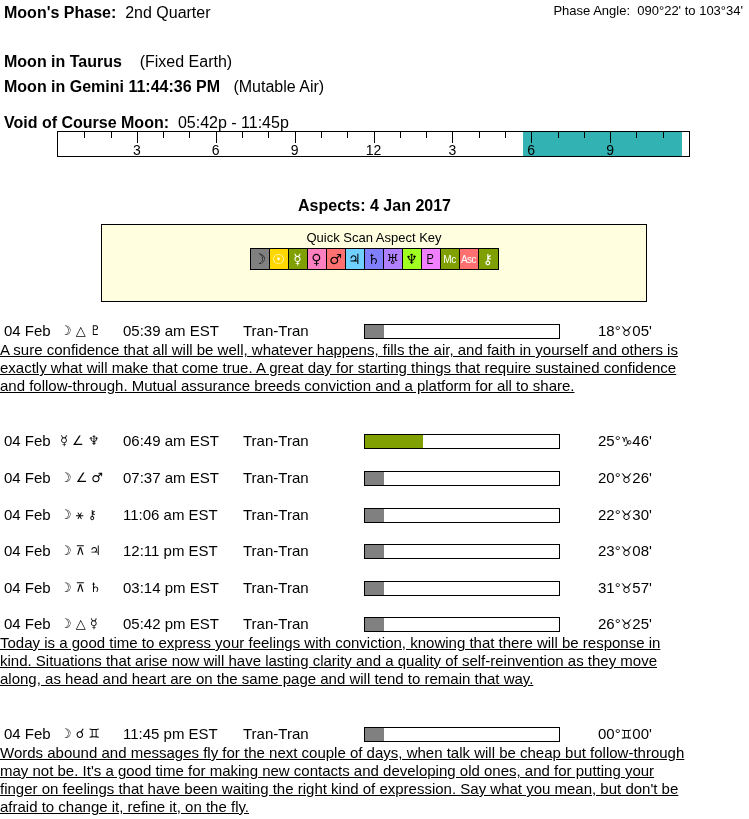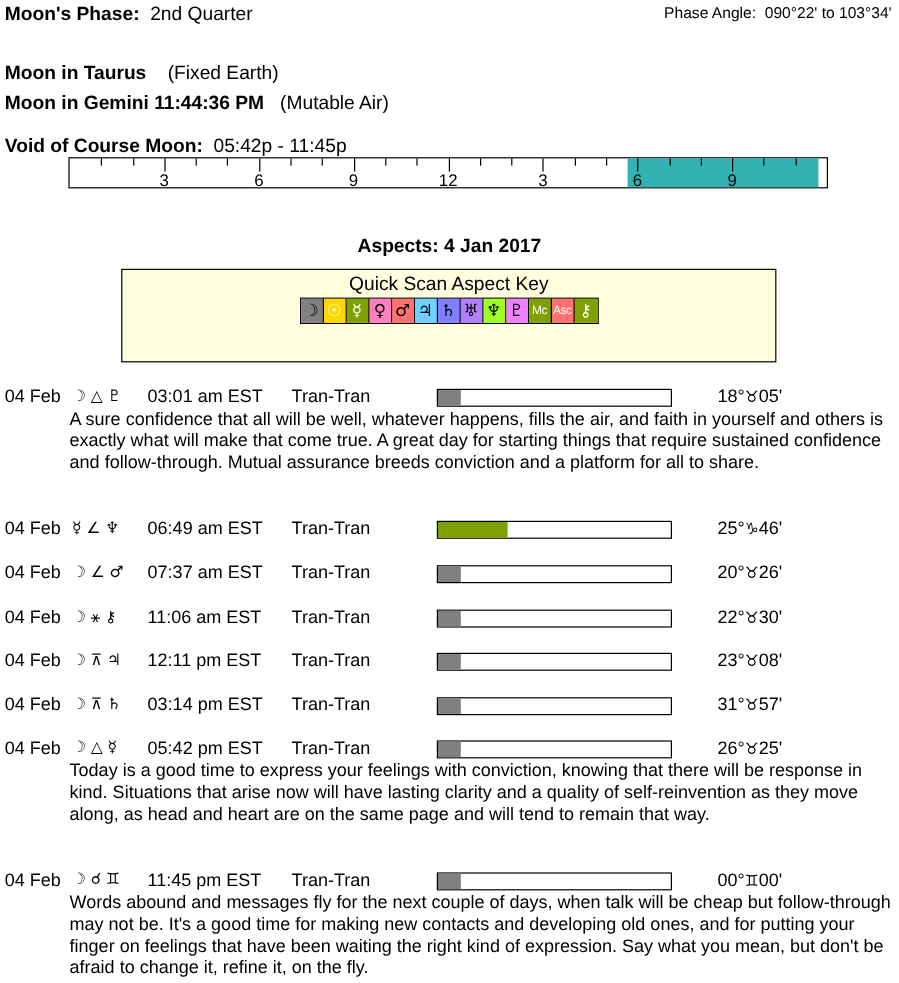--- a/index.html
+++ b/index.html
@@ -16,21 +16,21 @@
     border: 1px solid #000; box-sizing: border-box; background: #fff; }
   .tl-fill { position: absolute; top: 0; bottom: 0; background: #32b2b2; }
   .tl-tick { position: absolute; top: 0; width: 1px; height: 6px; background: #000; }
   .tl-tick.major { height: 11px; }
   .tl-label { position: absolute; top: 10px; font-size: 14px; transform: translateX(-50%); color: #000; }
 
   .aspects-title { position: absolute; left: 0; width: 749px; top: 197px; text-align: center;
     font-weight: bold; font-size: 16px; }
   .key-box { position: absolute; left: 101px; top: 224px; width: 546px; height: 78px;
     background: #ffffe0; border: 1px solid #000; box-sizing: border-box; text-align: center; }
-  .key-title { margin-top: 6px; font-size: 16px; line-height: 14px; }
+  .key-title { margin-top: 6px; font-size: 13px; line-height: 14px; }
   .key-desc { margin-top: 3px; font-size: 12px; line-height: 14px; }
   .key-strip { display: inline-flex; margin-top: 3px; border: 1px solid #000; }
   .key-cell { width: 19px; height: 20px; border-right: 1px solid #000; display: flex;
     align-items: center; justify-content: center; font-size: 14px; box-sizing: border-box;
     font-family: "DejaVu Sans", sans-serif; }
   .key-cell:last-child { border-right: none; }
   .key-cell.txt { font-family: "Liberation Sans", sans-serif; font-size: 10px; letter-spacing: -0.5px; }
 
   
   .asp-row { position: absolute; left: 0; width: 749px; }
@@ -38,21 +38,21 @@
   .asp-date { position: absolute; left: 4px; }
   .asp-glyphs { position: absolute; left: 60px; font-family: "DejaVu Sans", sans-serif; font-size: 13px; }
   .asp-glyph { display: inline-block; margin-right: 4px; }
   .asp-time { position: absolute; left: 123px; }
   .asp-type { position: absolute; left: 243px; text-align: right; }
   .asp-bar { position: absolute; left: 364px; top: 3px; width: 196px; height: 15px;
     border: 1px solid #000; box-sizing: border-box; background: #fff; }
   .asp-bar-fill { position: absolute; left: 0; top: 0; bottom: 0; }
   .asp-pos { position: absolute; left: 598px; }
   .asp-pos .sign { font-family: "DejaVu Sans", sans-serif; font-size: 13px; }
-  .asp-text { margin-left: 58px; width: 686px; font-size: 15px; line-height: 18px; white-space: normal; }
+  .asp-text { width: 686px; font-size: 15px; line-height: 18px; white-space: normal; text-decoration: underline; }
 </style>
 </head>
 <body>
 
 <div class="hdr-line" style="top:3px;">
   <span class="b">Moon's Phase:</span>&nbsp;
   <span>2nd Quarter</span>
 </div>
 <div class="phase-angle">
   <span>Phase Angle:</span>&nbsp;
@@ -124,21 +124,21 @@
       <div class="key-cell txt" style="background: rgb(255, 112, 112); color: rgb(255, 255, 255);">Asc</div>
       <div class="key-cell" style="background: rgb(127, 160, 0); color: rgb(255, 255, 255);">⚷</div>
     </div>
 </div>
 
 <div id="aspect-list">
     <div class="asp-row" style="top: 321px;">
       <div class="asp-head">
         <span class="asp-date">04 Feb</span>
         <span class="asp-glyphs"><span class="asp-glyph">☽</span><span class="asp-glyph">△</span><span class="asp-glyph">♇</span></span>
-        <span class="asp-time">03:01 am EST</span>
+        <span class="asp-time">05:39 am EST</span>
         <span class="asp-type">Tran-Tran</span>
         <div class="asp-bar">
           <div class="asp-bar-fill" style="width: 19.4px; background: rgb(128, 128, 128);"></div>
         </div>
         <span class="asp-pos"><span>18°</span><span class="sign">♉</span><span>05'</span></span>
       </div>
       <div class="asp-text">A sure confidence that all will be well, whatever happens, fills the air, and faith in yourself and others is exactly what will make that come true. A great day for starting things that require sustained confidence and follow-through. Mutual assurance breeds conviction and a platform for all to share.</div>
     </div>
     <div class="asp-row" style="top: 431px;">
       <div class="asp-head">

